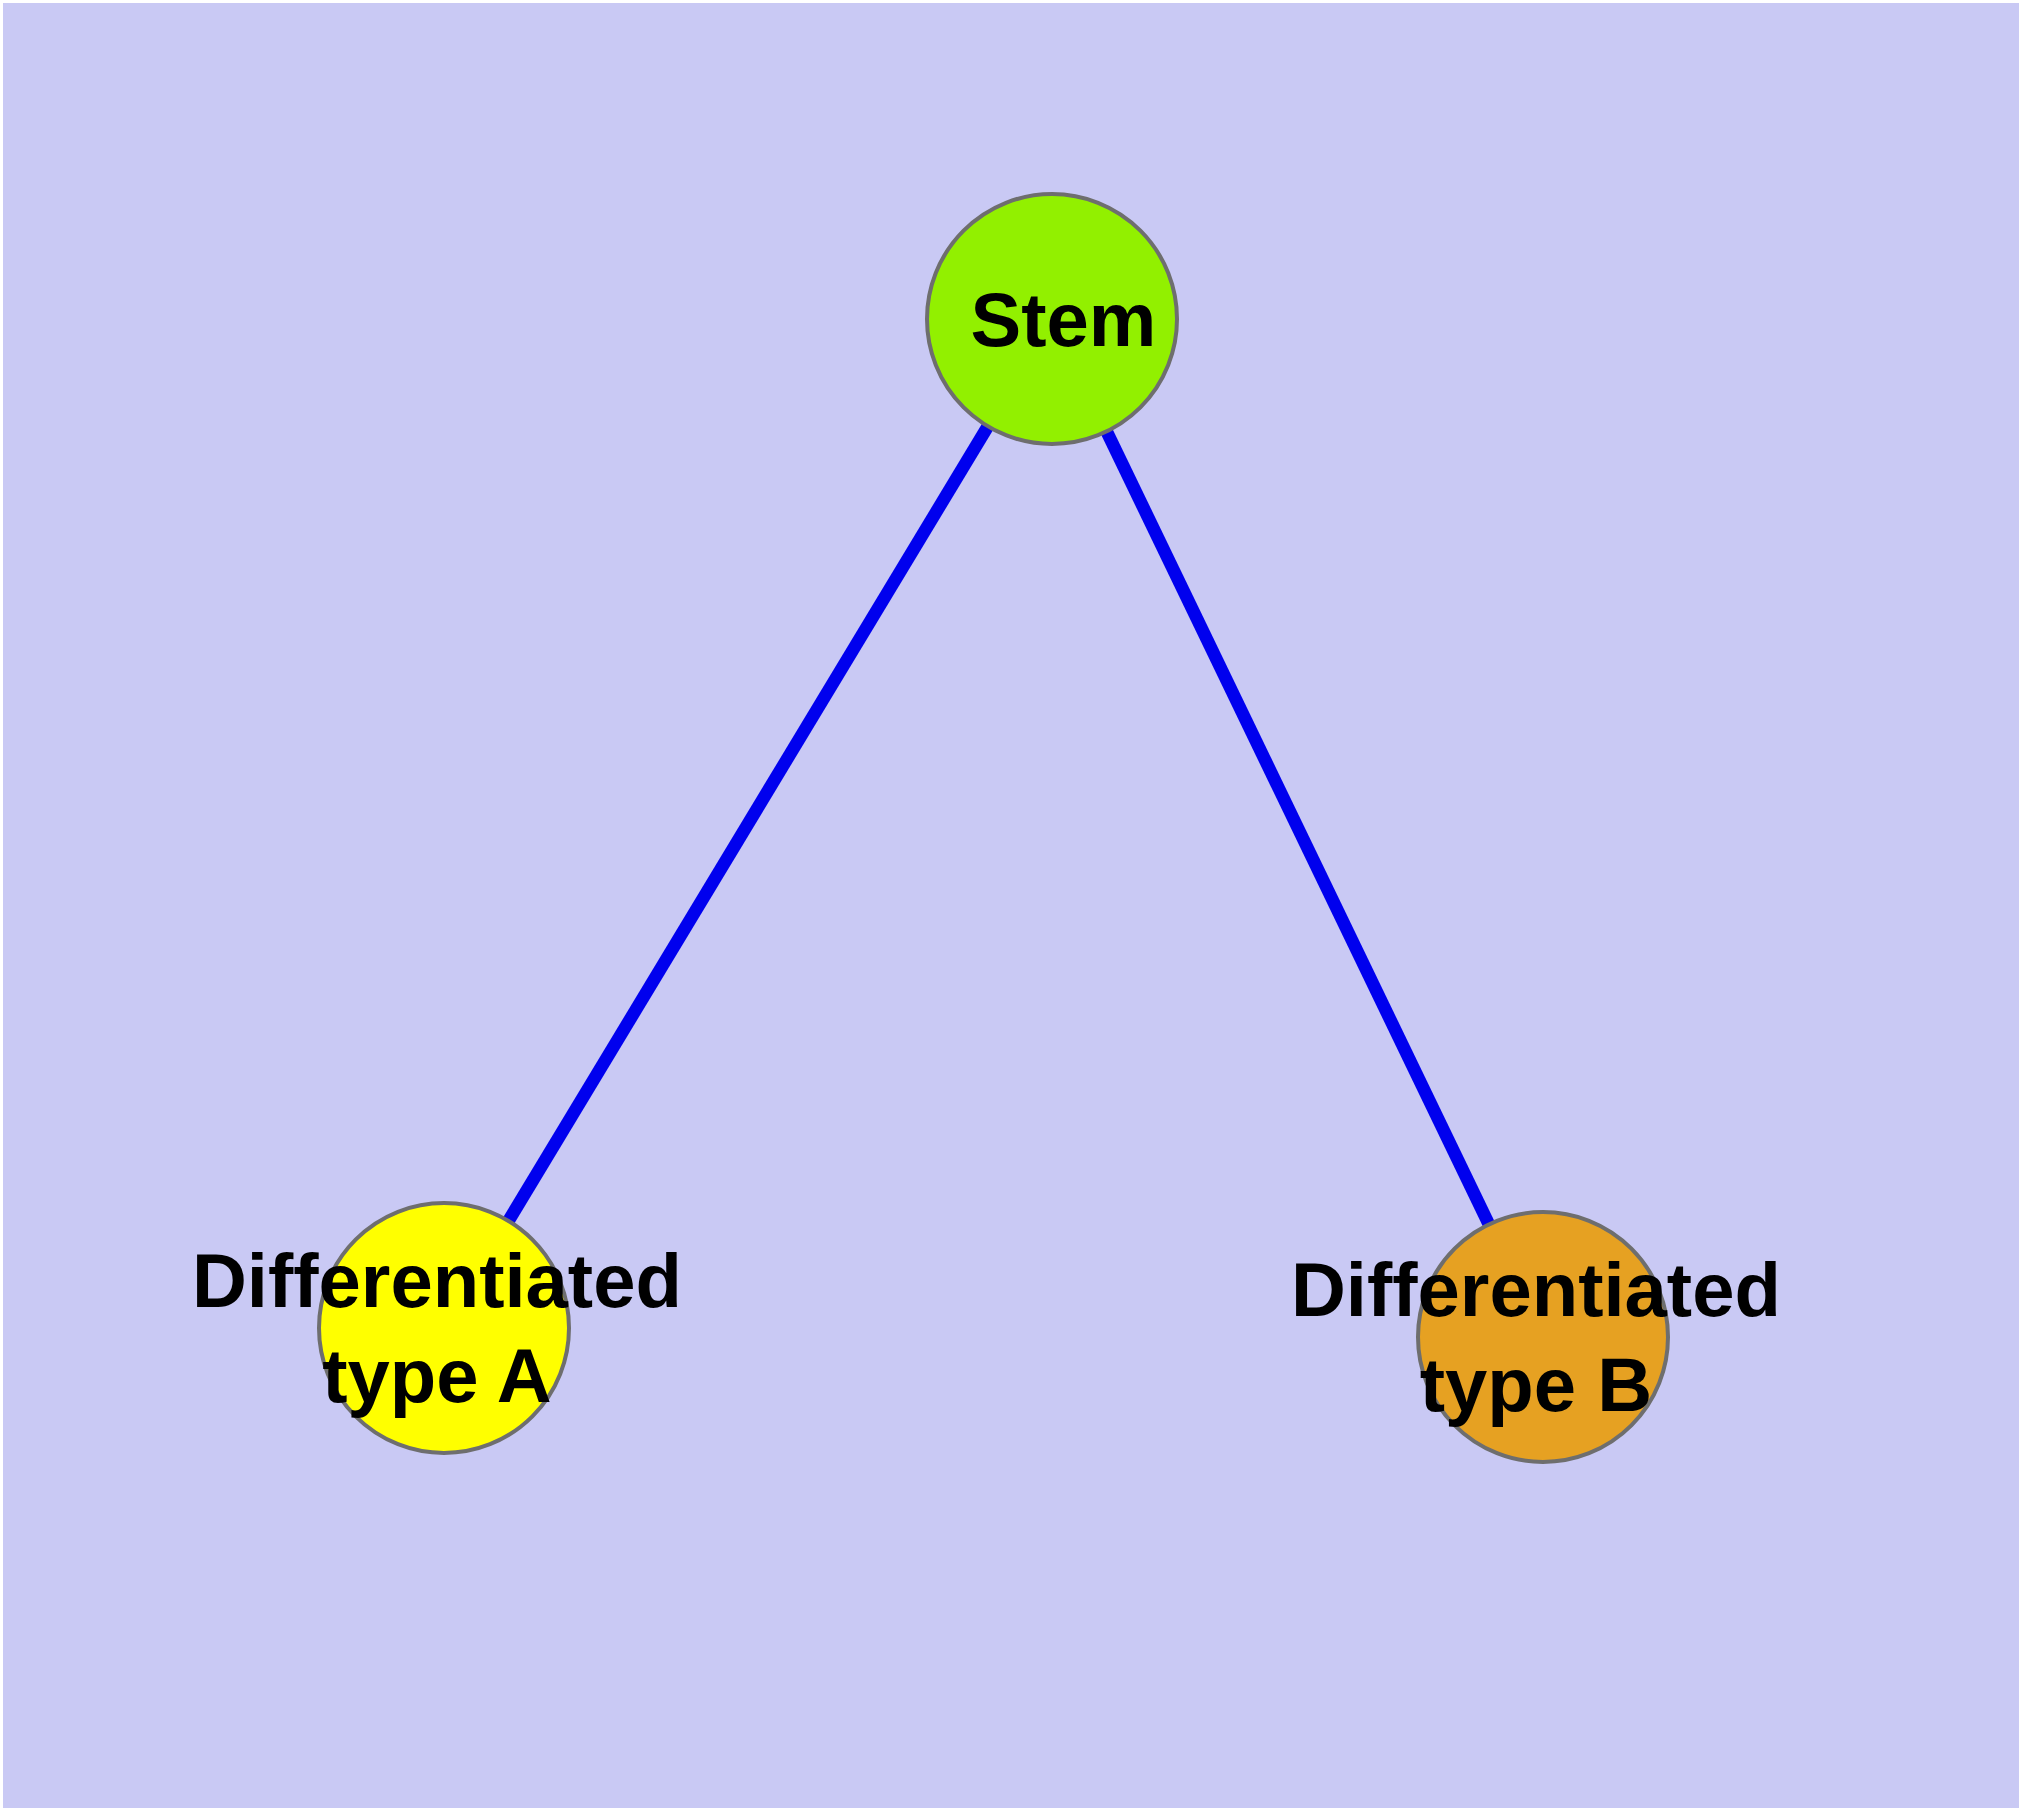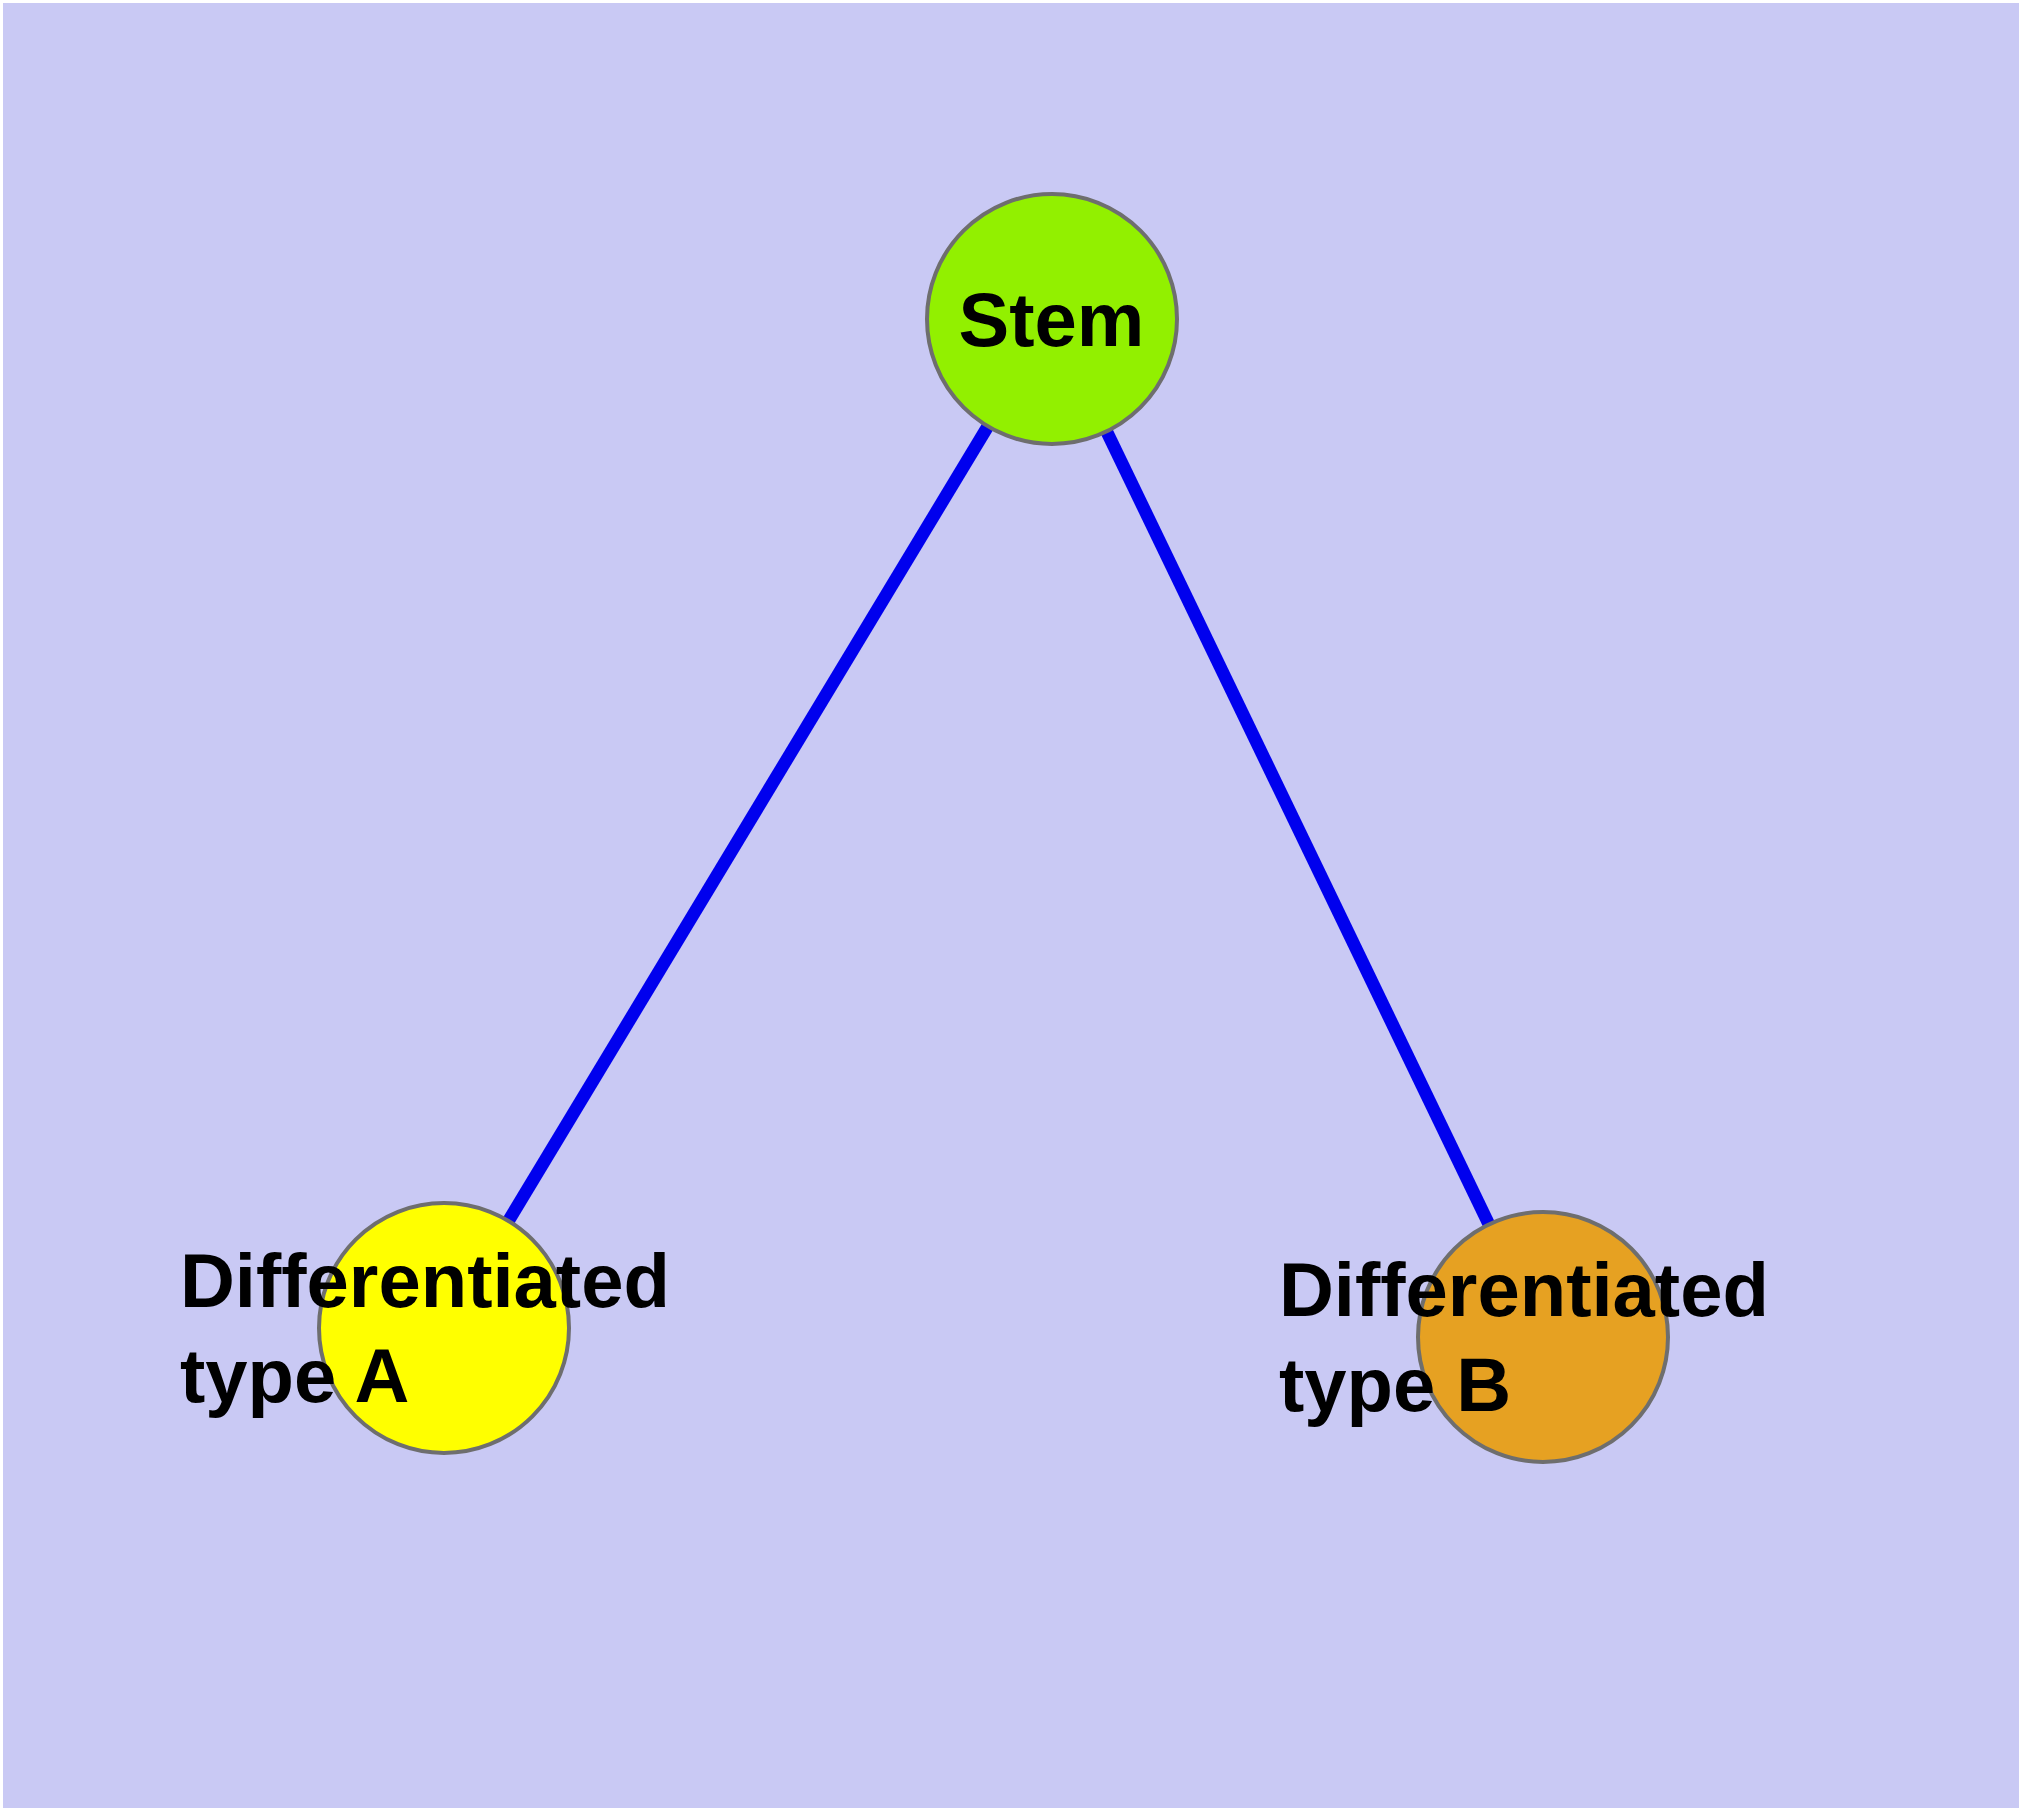--- a/index.html
+++ b/index.html
@@ -40,27 +40,28 @@
     position: absolute;
     left: 0;
     top: 0;
     transform: translate(-50%, -50%);
     border-style: solid;
     border-radius: 50%;
     box-sizing: border-box;
   }
   .node-label {
     position: absolute;
-    left: 0;
+    left: 12px;
     top: 0;
     transform: translate(-50%, -50%);
     font-weight: bold;
     font-size: 76px;
     line-height: 95px;
     white-space: pre-line;
+    text-align: center;
     letter-spacing: 0;
   }
 </style>
 </head>
 <body>
 
 <div class="page" style="background: rgb(255, 255, 255);">
   <div class="canvas" style="background: rgb(201, 201, 244);">
 
     <svg class="edges-layer" xmlns="http://www.w3.org/2000/svg" viewBox="0 0 2378 2130" width="2015" height="1805">

